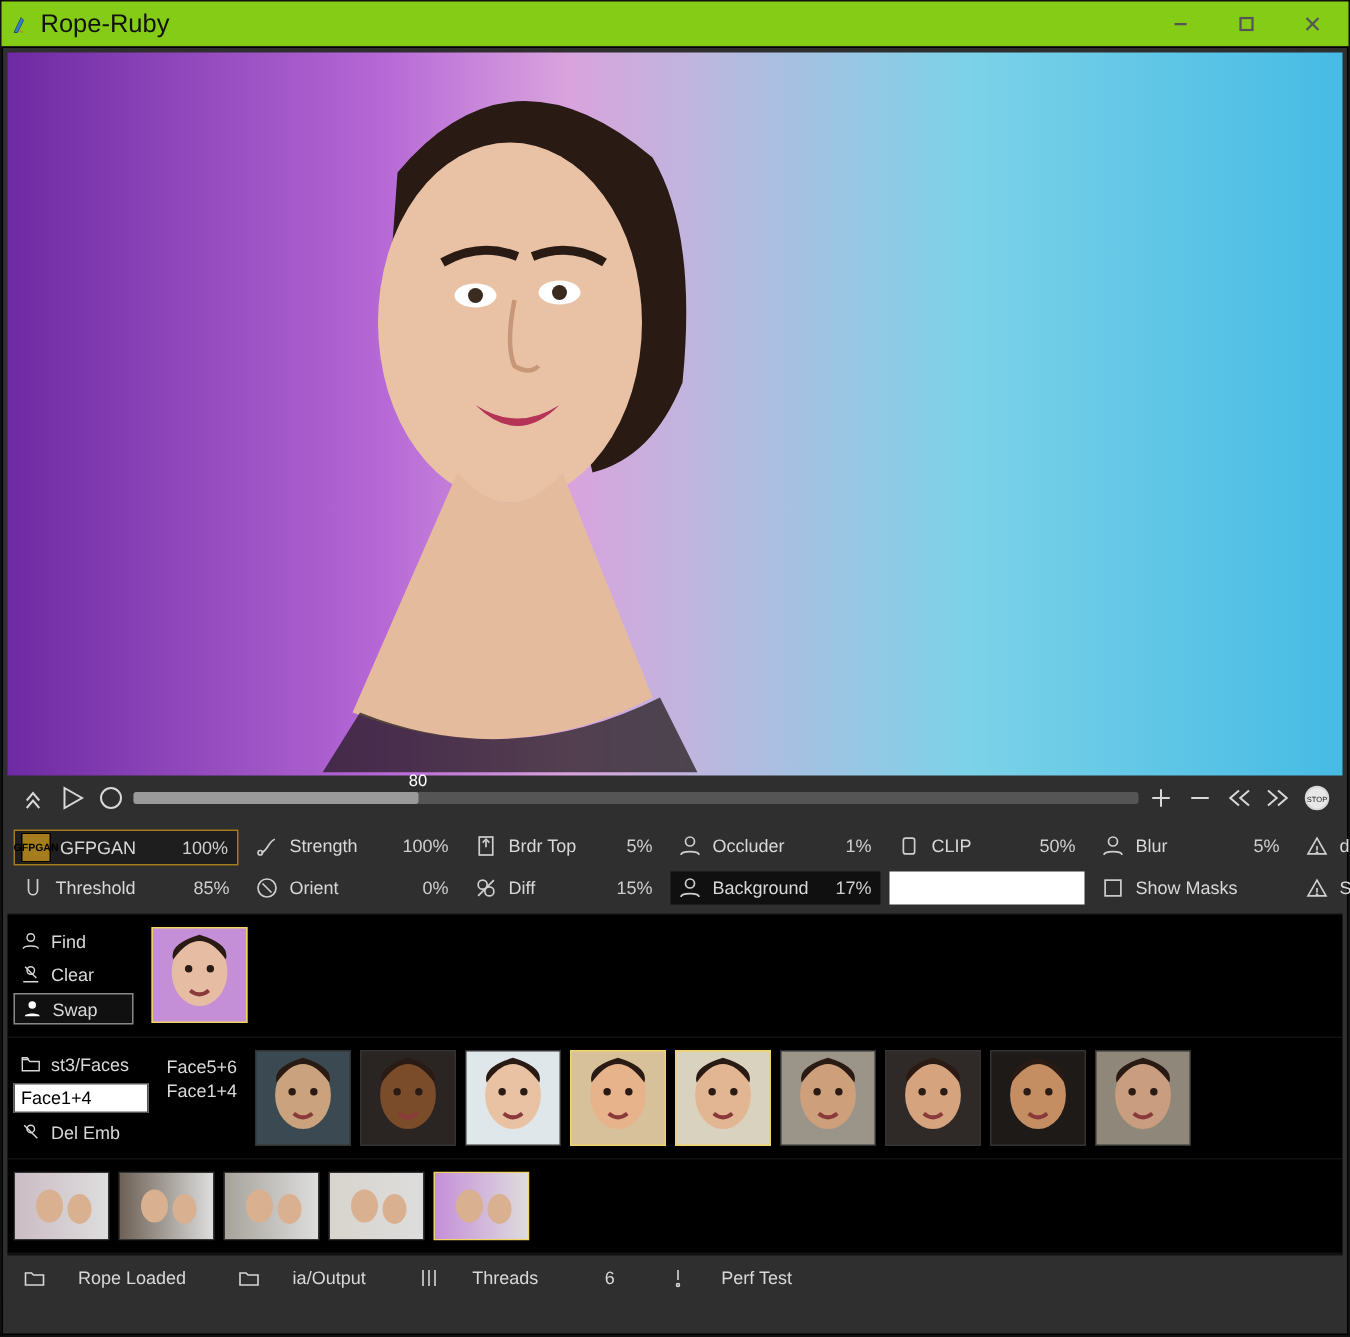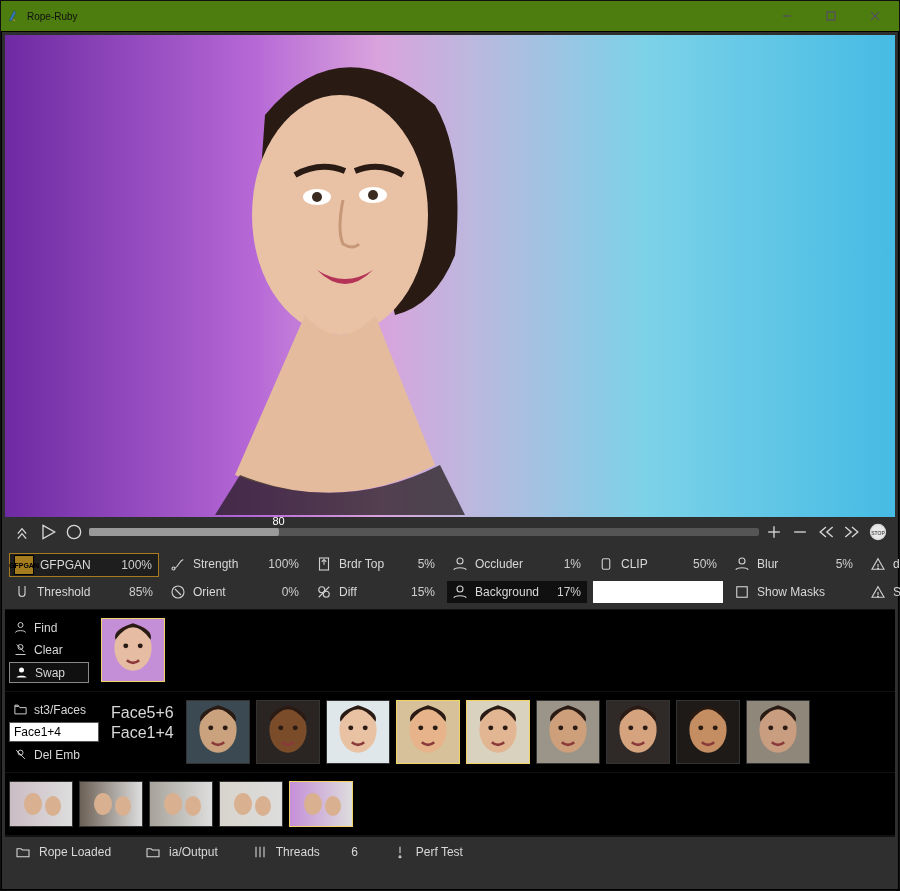--- a/index.html
+++ b/index.html
@@ -10,23 +10,23 @@
   }
   .window {
     box-sizing:border-box;
     width:900px; height:891px;
     border:1px solid #111; border-radius:4px;
     background:#0a0a0a;
     display:flex; flex-direction:column;
   }
   
   .titlebar{
-    height:30px; background:#4d7c0f; display:flex; align-items:center;
+    height:30px; background:#84cc16; display:flex; align-items:center;
     justify-content:space-between; padding:0 2px 0 6px;
-    color:#111; font-size:10px;
+    color:#111; font-size:17px;
   }
   .titlebar .left{display:flex;align-items:center;gap:6px}
   .titlebar .feather{
     width:14px;height:14px;display:inline-block;
   }
   .titlebar .feather svg{width:14px;height:14px}
   .winbtns{display:flex}
   .winbtn{width:44px;height:30px;display:flex;align-items:center;justify-content:center;color:#666}
   .winbtn svg{width:10px;height:10px;stroke:#555;stroke-width:1.5;fill:none}
 
@@ -111,35 +111,35 @@
   }
   .siderow svg{width:15px;height:15px;stroke:#d8d8d8;stroke-width:1.5;fill:none;flex:0 0 15px}
   .thumb{
     width:62px;height:62px;flex:0 0 62px;background:#555;position:relative;overflow:hidden;
     border:1px solid #333;
   }
   .thumb.sel{border:1px solid #f1d264}
 
   .strip{display:flex;gap:6px;overflow:hidden;align-items:center}
 
-  .labelcol{display:flex;flex-direction:column;gap:2px;font-size:16px;padding-top:4px}
+  .labelcol{display:flex;flex-direction:column;gap:2px;font-size:12px;padding-top:4px}
 
   
   .vthumb{
     width:62px;height:44px;background:#666;position:relative;overflow:hidden;border:1px solid #333;
   }
   .vthumb.sel{border:1px solid #f1d264;background:#f1d682}
 
   
   .statusbar{
     height:30px;margin:0 3px 3px 3px;background:#2f2f2f;display:flex;align-items:center;
     padding:0 10px; gap:34px; border-top:1px solid #111;
     font-size:12px;
   }
-  .statusbar .item{display:flex;align-items:center;gap:8px}
+  .statusbar .item{display:flex;align-items:center;gap:21px}
   .statusbar svg{width:16px;height:16px;stroke:#d8d8d8;stroke-width:1.6;fill:none}
 
   
   .face-svg{width:100%;height:100%}
 </style>
 </head>
 <body>
 
 <div class="window">
 

